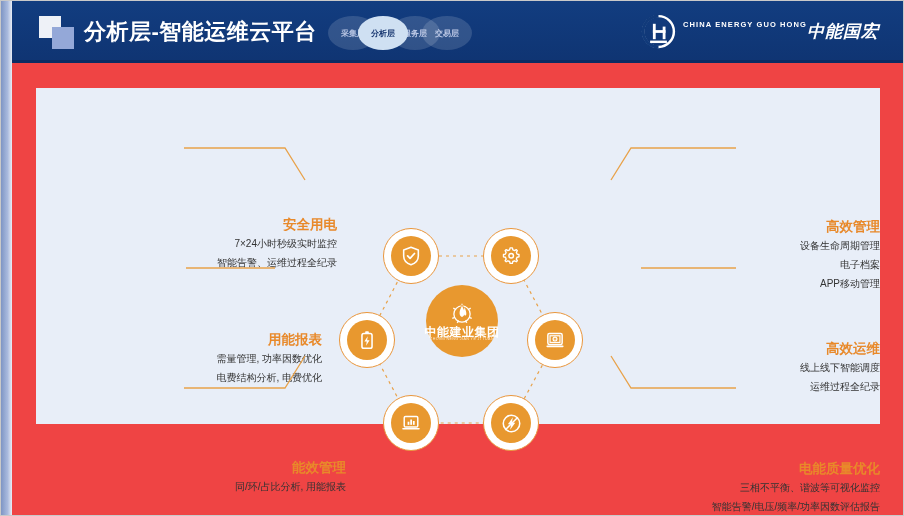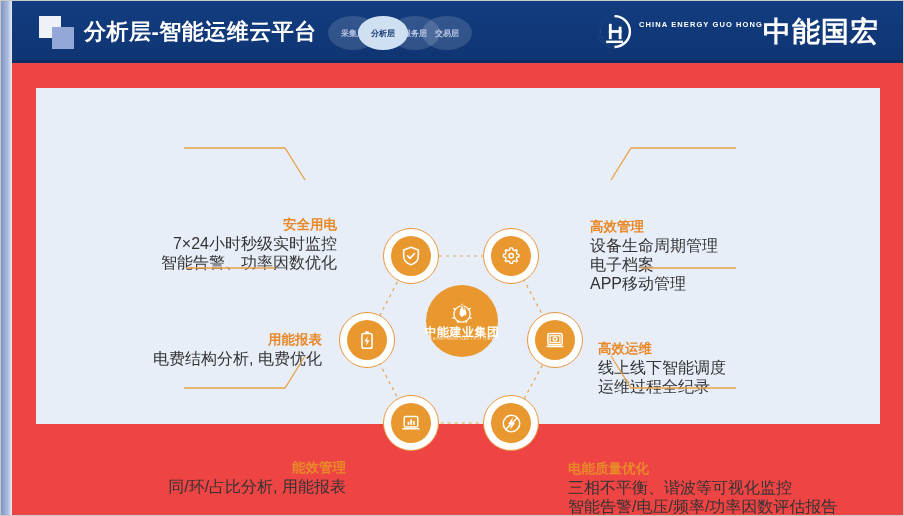--- a/index.html
+++ b/index.html
@@ -82,22 +82,22 @@
   }
   .brand-emblem{
     width:35px;height:35px;flex:0 0 auto;
   }
   .brand-txt{display:flex;flex-direction:row;justify-content:space-between;}
   .brand-en{
     font-size:7.5px;color:#ffffff;letter-spacing:1.1px;
     font-weight:bold;line-height:10px;white-space:nowrap;
   }
   .brand-cn{
-    font-size:28px;color:#ffffff;font-weight:bold;
-    line-height:23px;letter-spacing:1px;white-space:nowrap;
+    font-size:17px;color:#ffffff;font-weight:bold;
+    line-height:23px;letter-spacing:1px;white-space:nowrap;font-style:italic;
   }
 
   
   .panel{
     position:absolute;left:36px;top:88px;
     width:844px;height:336px;
     background:#e8eef8;
   }
 
   
@@ -154,24 +154,24 @@
     pointer-events:none;z-index:2;
   }
 
   
   .blk{position:absolute;}
   .blk-title{
     font-size:13.5px;font-weight:bold;color:#e8892a;
     line-height:18px;white-space:nowrap;
   }
   .blk-line{
-    font-size:16px;color:#333333;line-height:19px;white-space:nowrap;
+    font-size:10px;color:#333333;line-height:19px;white-space:nowrap;
   }
   .ta-right{text-align:right;}
-  .ta-left{text-align:left;}
+  .ta-left{text-align:right;}
 
   .b-safe   {left:46px; top:128px; width:255px;}
   .b-econ   {left:36px; top:243px; width:250px;}
   .b-effic  {left:56px; top:371px; width:254px;}
   .b-mgmt   {left:554px;top:130px; width:290px;}
   .b-ops    {left:562px;top:252px; width:282px;}
   .b-pq     {left:532px;top:372px; width:312px;}
 </style>
 </head>
 <body>
@@ -233,25 +233,26 @@
       <line x1="605" y1="180" x2="700" y2="180" stroke="#e8a24a" stroke-width="1.3"></line>
 
       <polyline points="269,268 249,300 148,300" fill="none" stroke="#e8a24a" stroke-width="1.3"></polyline>
 
       <polyline points="575,268 595,300 700,300" fill="none" stroke="#e8a24a" stroke-width="1.3"></polyline>
     </svg>
 
     <div class="blk b-safe ta-right">
       <div class="blk-title">安全用电</div>
       <div class="blk-line">7×24小时秒级实时监控</div>
-      <div class="blk-line">智能告警、功率因数优化</div>
+      <div class="blk-line">智能告警、运维过程全纪录</div>
     </div>
 
     <div class="blk b-econ ta-right">
       <div class="blk-title">用能报表</div>
+      <div class="blk-line">需量管理, 功率因数优化</div>
       <div class="blk-line">电费结构分析, 电费优化</div>
     </div>
 
     <div class="blk b-effic ta-right">
       <div class="blk-title">能效管理</div>
       <div class="blk-line">同/环/占比分析, 用能报表</div>
     </div>
 
     <div class="blk b-mgmt ta-left">
       <div class="blk-title">高效管理</div>

